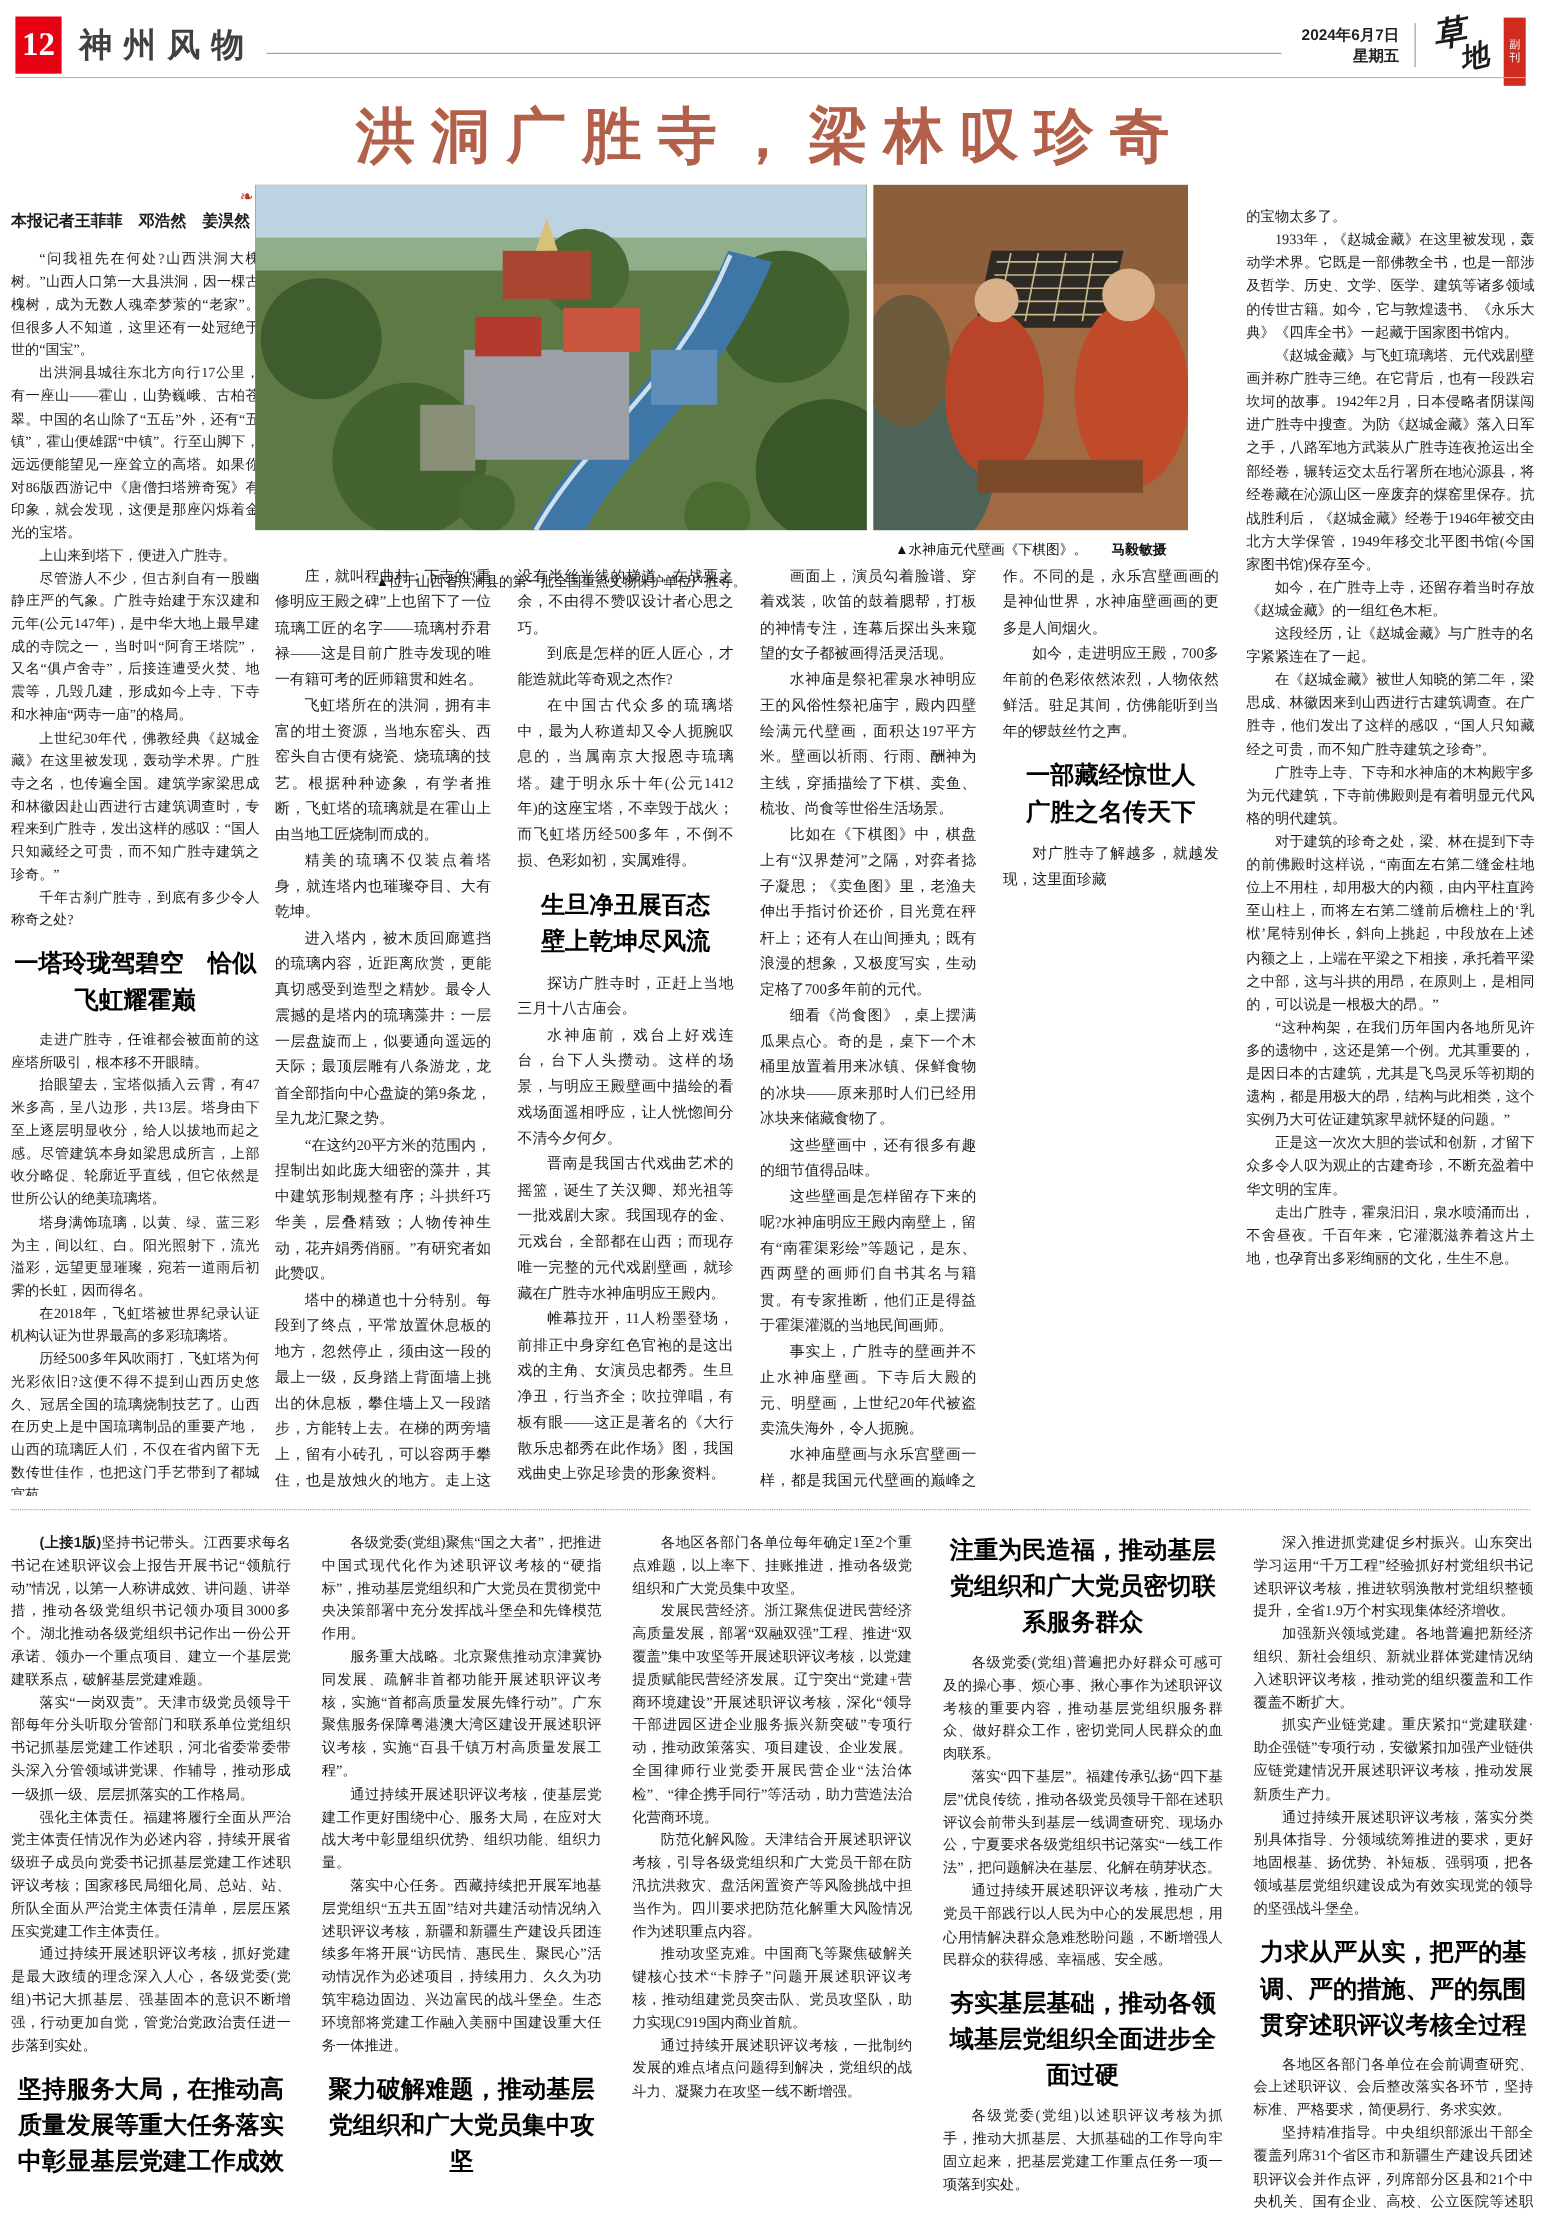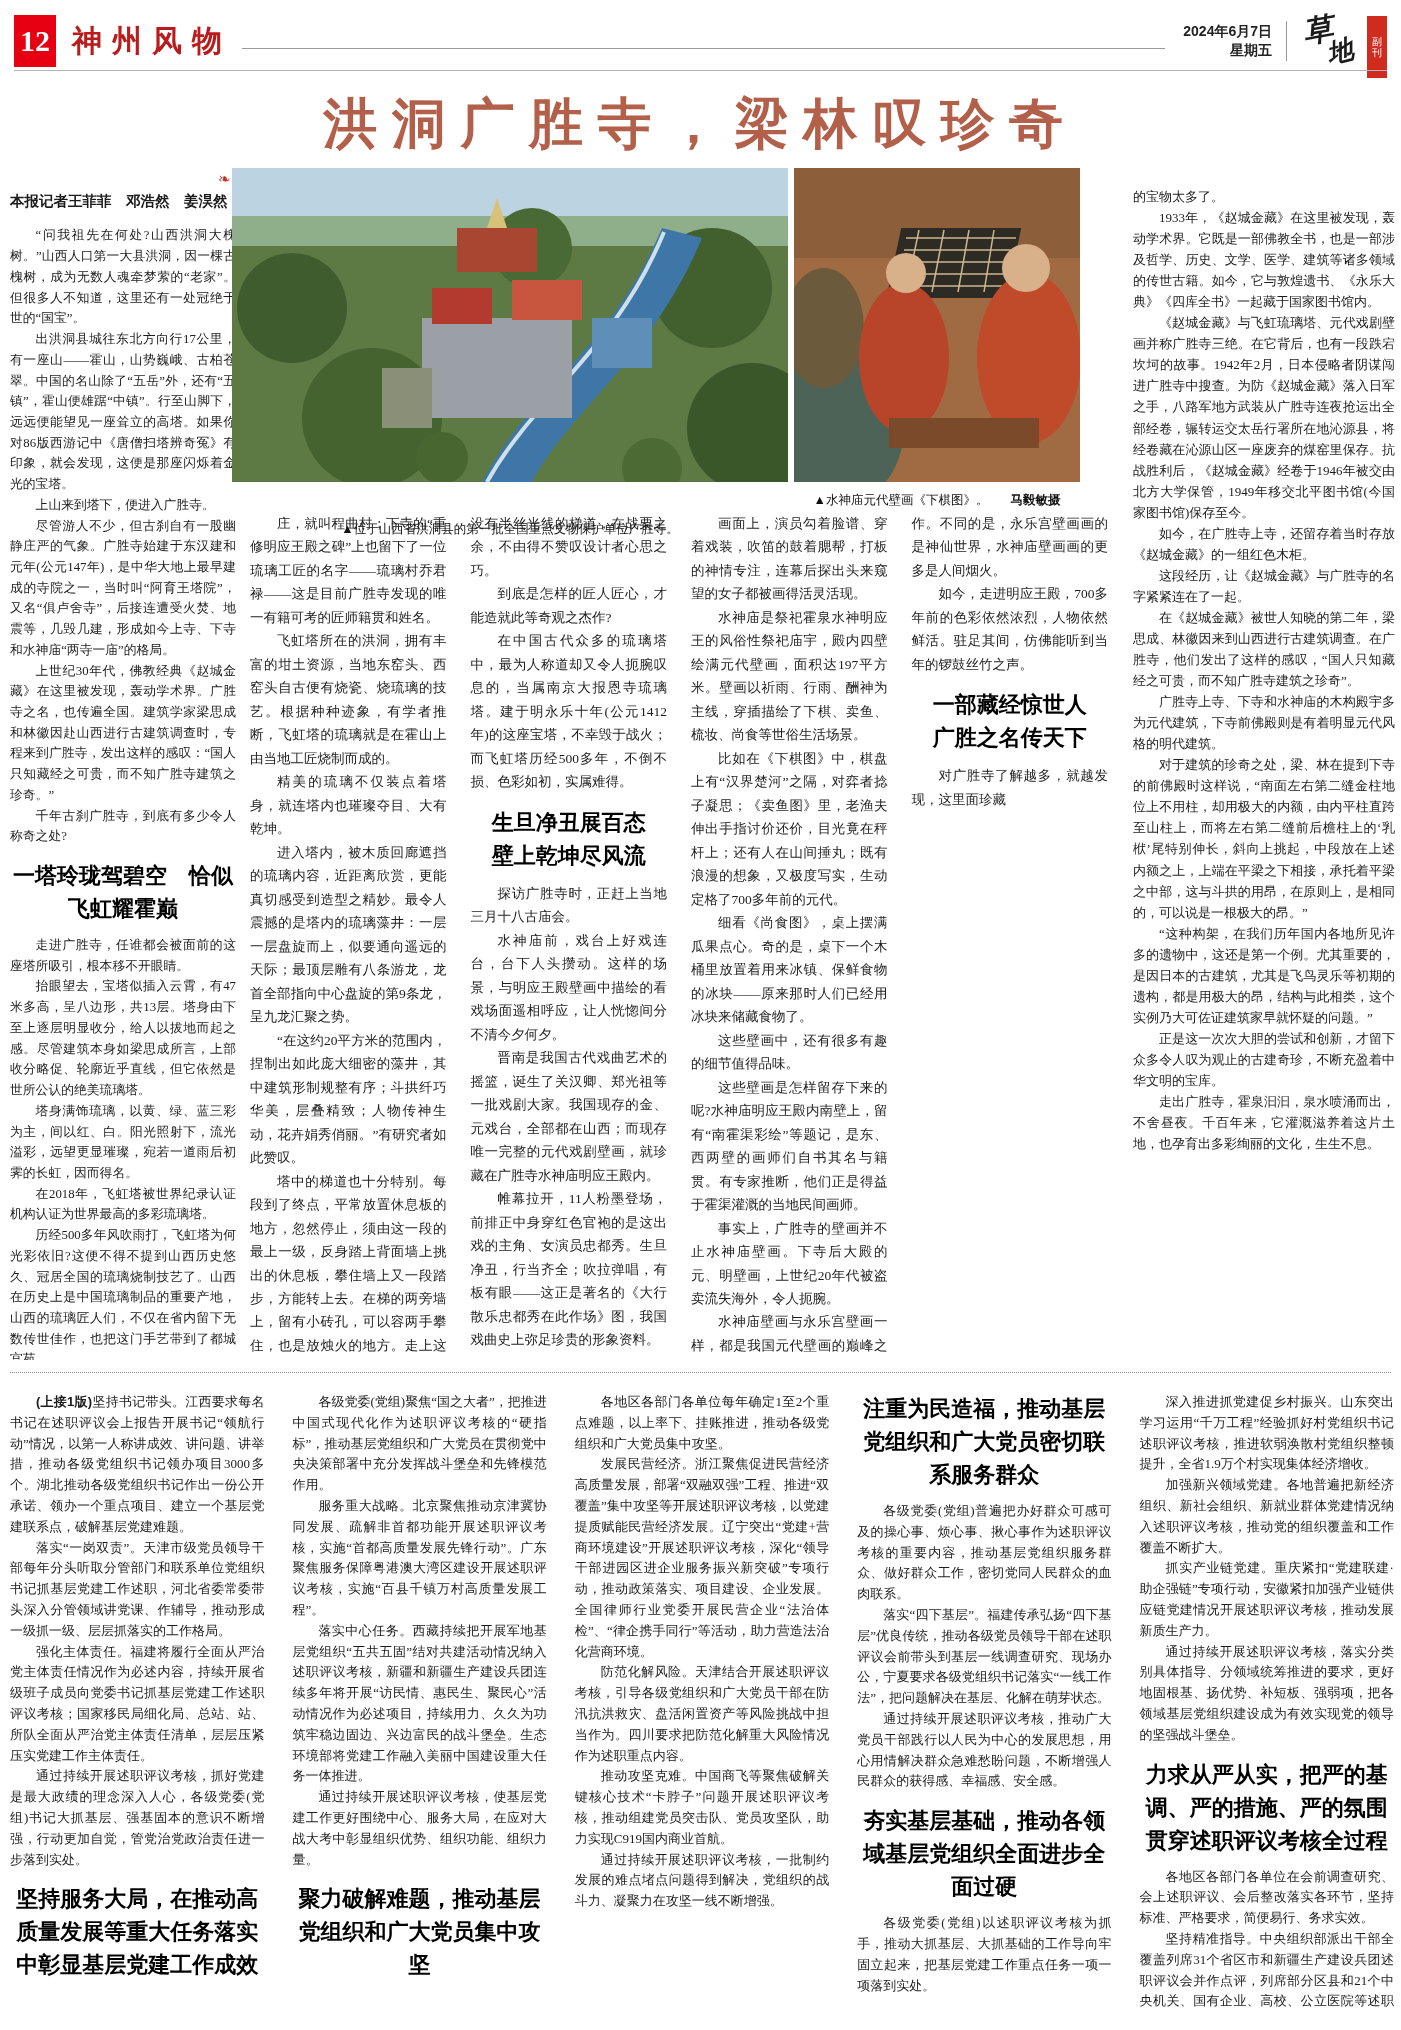--- a/index.html
+++ b/index.html
@@ -2,21 +2,21 @@
 <html><head>
 <meta charset="utf-8">
 <style>
   html,body{margin:0;padding:0;background:#f2f2f2;}
   .page{position:relative;width:1401px;height:2030px;background:#fff;overflow:hidden;
         font-family:"Liberation Serif","DejaVu Serif",serif;color:#1c1c1c;}
   
   .hdr{position:absolute;left:14px;top:14px;right:14px;height:54px;display:flex;align-items:center;}
   .pagenum{width:42px;height:52px;background:#e60012;color:#fff;font-size:30px;font-weight:bold;
            display:flex;align-items:center;justify-content:center;font-family:"Liberation Serif",serif;}
-  .secname{color:#b91c1c;font-size:30px;font-weight:bold;letter-spacing:10px;margin-left:16px;white-space:nowrap;}
+  .secname{color:#404040;font-size:30px;font-weight:bold;letter-spacing:10px;margin-left:16px;white-space:nowrap;}
   .hdr-rule{flex:1;height:1px;background:#9a9a9a;margin:14px 18px 0 10px;}
   .dateblk{text-align:right;font-family:"Liberation Sans",sans-serif;font-size:14px;font-weight:bold;
            line-height:1.35;color:#222;white-space:nowrap;}
   .vline{width:1px;height:40px;background:#999;margin:0 14px;}
   .masthead{position:relative;width:86px;height:54px;}
   .mh-cao{position:absolute;left:2px;top:-4px;font-size:30px;font-weight:bold;font-style:italic;
           transform:rotate(-10deg);font-family:"Liberation Serif",serif;}
   .mh-di{position:absolute;left:26px;top:20px;font-size:26px;font-weight:bold;font-style:italic;
          transform:rotate(-14deg);font-family:"Liberation Serif",serif;}
   .mh-badge{position:absolute;right:0;top:2px;background:#cf2b1e;color:#fff;font-size:10px;
@@ -193,22 +193,22 @@
   <div class="dotsep"></div>
 
   <div class="bottomcols">
       <p class="para"><span class="lead-pre">(上接1版)</span>坚持书记带头。江西要求每名书记在述职评议会上报告开展书记“领航行动”情况，以第一人称讲成效、讲问题、讲举措，推动各级党组织书记领办项目3000多个。湖北推动各级党组织书记作出一份公开承诺、领办一个重点项目、建立一个基层党建联系点，破解基层党建难题。</p>
       <p class="para">落实“一岗双责”。天津市级党员领导干部每年分头听取分管部门和联系单位党组织书记抓基层党建工作述职，河北省委常委带头深入分管领域讲党课、作辅导，推动形成一级抓一级、层层抓落实的工作格局。</p>
       <p class="para">强化主体责任。福建将履行全面从严治党主体责任情况作为必述内容，持续开展省级班子成员向党委书记抓基层党建工作述职评议考核；国家移民局细化局、总站、站、所队全面从严治党主体责任清单，层层压紧压实党建工作主体责任。</p>
       <p class="para">通过持续开展述职评议考核，抓好党建是最大政绩的理念深入人心，各级党委(党组)书记大抓基层、强基固本的意识不断增强，行动更加自觉，管党治党政治责任进一步落到实处。</p>
       <h3 class="sub">坚持服务大局，在推动高质量发展等重大任务落实中彰显基层党建工作成效</h3>
       <p class="para">各级党委(党组)聚焦“国之大者”，把推进中国式现代化作为述职评议考核的“硬指标”，推动基层党组织和广大党员在贯彻党中央决策部署中充分发挥战斗堡垒和先锋模范作用。</p>
       <p class="para">服务重大战略。北京聚焦推动京津冀协同发展、疏解非首都功能开展述职评议考核，实施“首都高质量发展先锋行动”。广东聚焦服务保障粤港澳大湾区建设开展述职评议考核，实施“百县千镇万村高质量发展工程”。</p>
+      <p class="para">通过持续开展述职评议考核，使基层党建工作更好围绕中心、服务大局，在应对大战大考中彰显组织优势、组织功能、组织力量。</p>
       <p class="para">落实中心任务。西藏持续把开展军地基层党组织“五共五固”结对共建活动情况纳入述职评议考核，新疆和新疆生产建设兵团连续多年将开展“访民情、惠民生、聚民心”活动情况作为必述项目，持续用力、久久为功筑牢稳边固边、兴边富民的战斗堡垒。生态环境部将党建工作融入美丽中国建设重大任务一体推进。</p>
-      <p class="para">通过持续开展述职评议考核，使基层党建工作更好围绕中心、服务大局，在应对大战大考中彰显组织优势、组织功能、组织力量。</p>
       <h3 class="sub">聚力破解难题，推动基层党组织和广大党员集中攻坚</h3>
       <p class="para">各地区各部门各单位每年确定1至2个重点难题，以上率下、挂账推进，推动各级党组织和广大党员集中攻坚。</p>
       <p class="para">发展民营经济。浙江聚焦促进民营经济高质量发展，部署“双融双强”工程、推进“双覆盖”集中攻坚等开展述职评议考核，以党建提质赋能民营经济发展。辽宁突出“党建+营商环境建设”开展述职评议考核，深化“领导干部进园区进企业服务振兴新突破”专项行动，推动政策落实、项目建设、企业发展。全国律师行业党委开展民营企业“法治体检”、“律企携手同行”等活动，助力营造法治化营商环境。</p>
       <p class="para">防范化解风险。天津结合开展述职评议考核，引导各级党组织和广大党员干部在防汛抗洪救灾、盘活闲置资产等风险挑战中担当作为。四川要求把防范化解重大风险情况作为述职重点内容。</p>
       <p class="para">推动攻坚克难。中国商飞等聚焦破解关键核心技术“卡脖子”问题开展述职评议考核，推动组建党员突击队、党员攻坚队，助力实现C919国内商业首航。</p>
       <p class="para">通过持续开展述职评议考核，一批制约发展的难点堵点问题得到解决，党组织的战斗力、凝聚力在攻坚一线不断增强。</p>
       <h3 class="sub">注重为民造福，推动基层党组织和广大党员密切联系服务群众</h3>
       <p class="para">各级党委(党组)普遍把办好群众可感可及的操心事、烦心事、揪心事作为述职评议考核的重要内容，推动基层党组织服务群众、做好群众工作，密切党同人民群众的血肉联系。</p>
       <p class="para">落实“四下基层”。福建传承弘扬“四下基层”优良传统，推动各级党员领导干部在述职评议会前带头到基层一线调查研究、现场办公，宁夏要求各级党组织书记落实“一线工作法”，把问题解决在基层、化解在萌芽状态。</p>
       <p class="para">通过持续开展述职评议考核，推动广大党员干部践行以人民为中心的发展思想，用心用情解决群众急难愁盼问题，不断增强人民群众的获得感、幸福感、安全感。</p>

